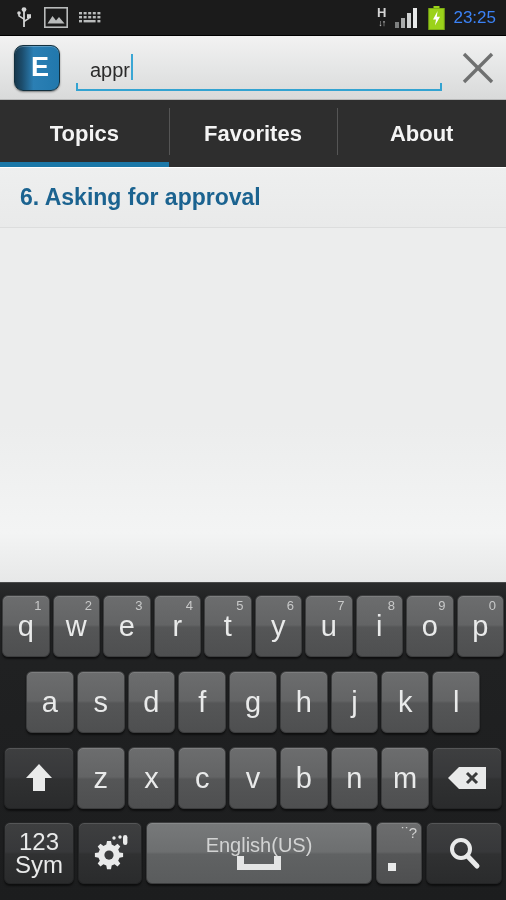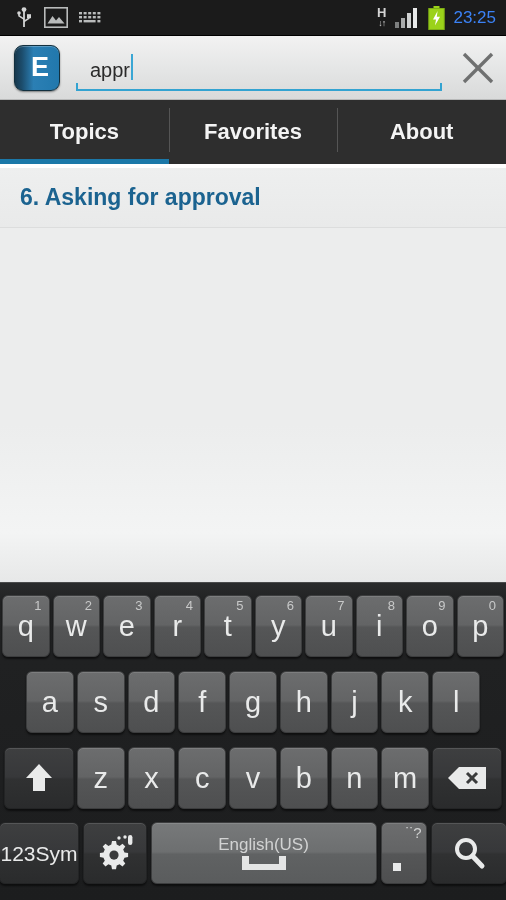--- a/index.html
+++ b/index.html
@@ -78,21 +78,21 @@
     width: 56px; height: 64px;
     display: flex; align-items: center; justify-content: center;
   }
 
   
   .tabs {
     position: absolute; top: 100px; left: 0;
     width: 506px; height: 68px;
     background: #2e2e2e;
     display: flex; align-items: stretch;
-    border-bottom: 4px solid #ffffff;
+    border-bottom: 1px solid #ffffff;
   }
   .tab {
     flex: 1; display: flex; align-items: center; justify-content: center;
     color: #f4f4f4; font-size: 22px; font-weight: bold;
     position: relative;
   }
   .tab + .tab:before {
     content: ""; position: absolute; left: 0; top: 8px; bottom: 12px;
     width: 1px; background: #555;
   }
@@ -148,23 +148,23 @@
   }
   .key.dark {
     background: linear-gradient(to bottom, #3e3f40 0%, #37383a 48%, #303132 52%, #2a2b2c 100%);
     border: 1px solid #232425;
   }
   .key.space {
     flex: 0 0 226px;
     background: linear-gradient(to bottom, #77797a 0%, #6d6f70 48%, #606263 52%, #5a5c5d 100%);
     flex-direction: column; justify-content: center; gap: 1px;
   }
-  .key.space .lang { font-size: 17px; color: #d2d3d3; line-height: 18px; }
+  .key.space .lang { font-size: 20px; color: #d2d3d3; line-height: 18px; }
   .key.fn-small { flex: 0 0 64px; }
-  .key.sym { flex: 0 0 70px; flex-direction: row; line-height: 23px; font-size: 21px; }
+  .key.sym { flex: 0 0 70px; flex-direction: column; line-height: 23px; font-size: 24px; }
   .key.shift { flex: 0 0 70px; }
   .key.backspace { flex: 0 0 70px; }
   .key.period { flex: 0 0 46px; }
   .key.period .hint {
     position: absolute; top: 1px; right: 5px;
     font-size: 15px; color: #cfd0d0; letter-spacing: -1px;
   }
   .key.period .dot {
     position: absolute; left: 11px; bottom: 12px;
     width: 8px; height: 8px; background: #e9eaea;

